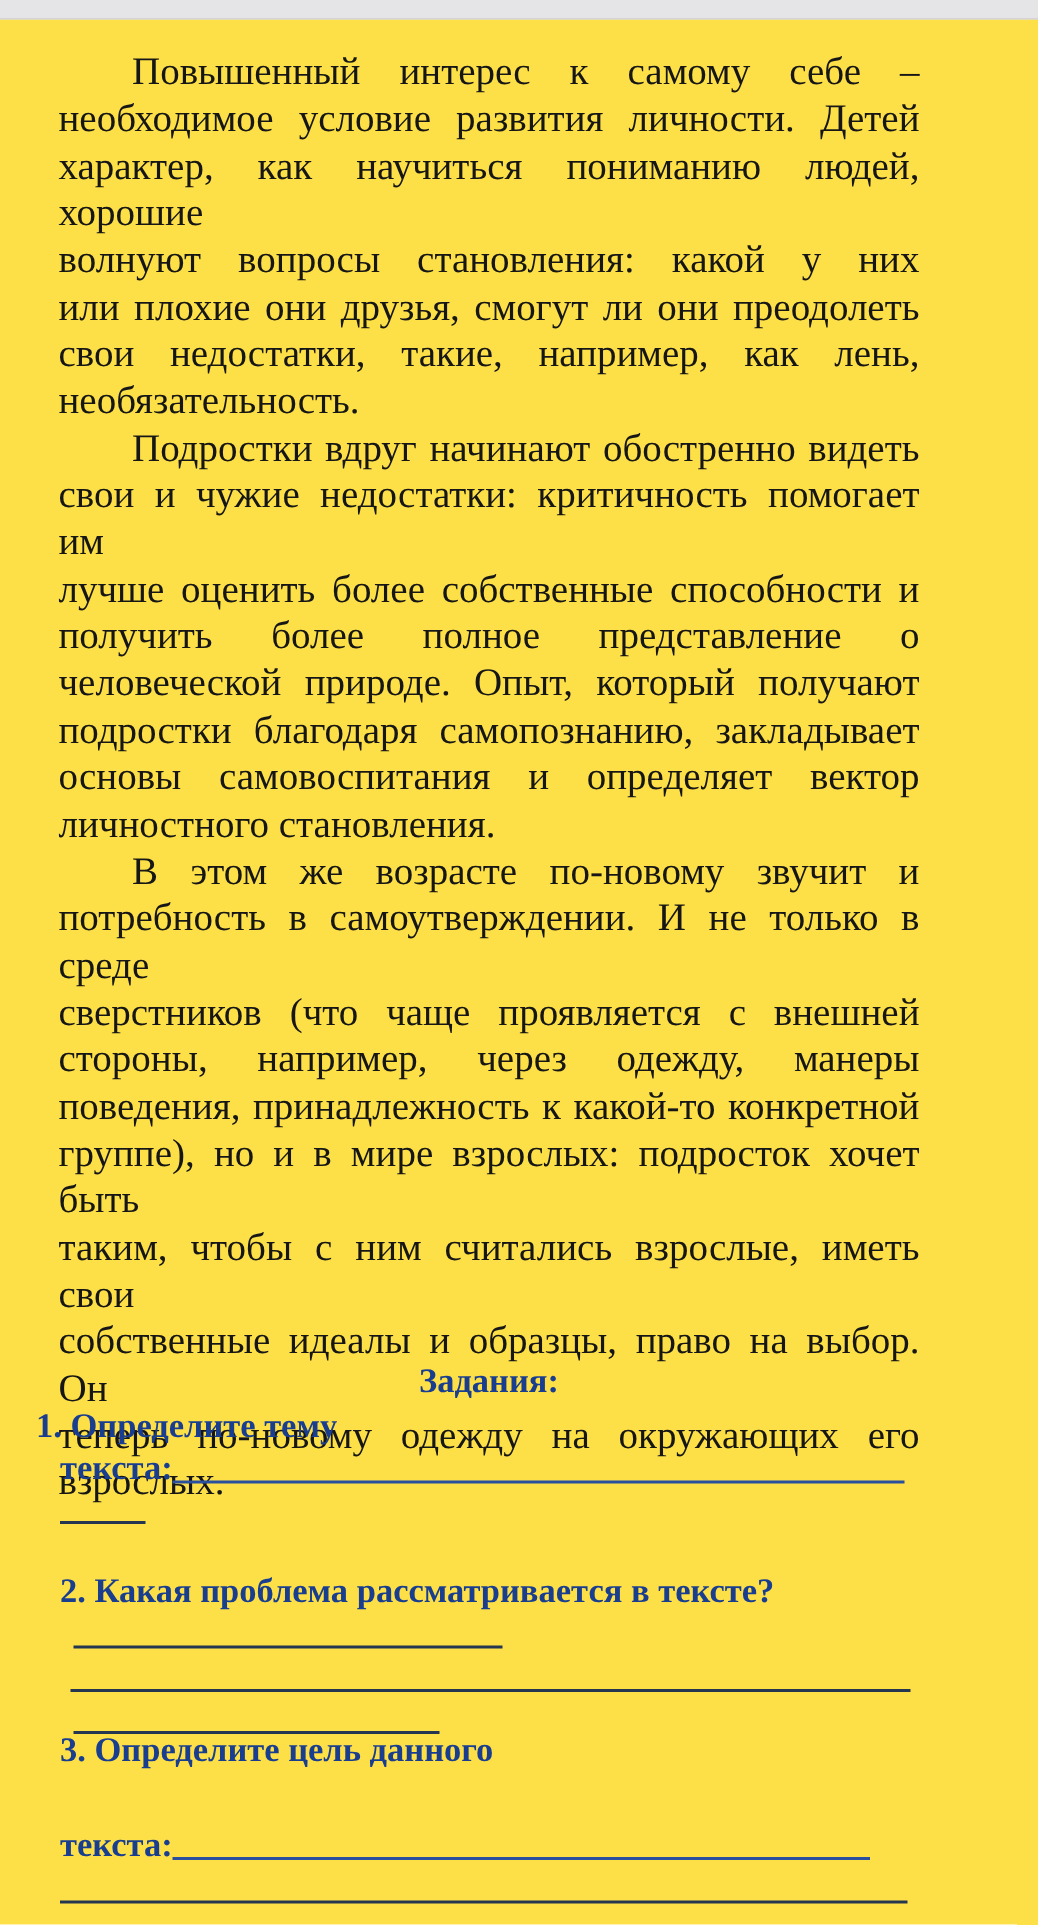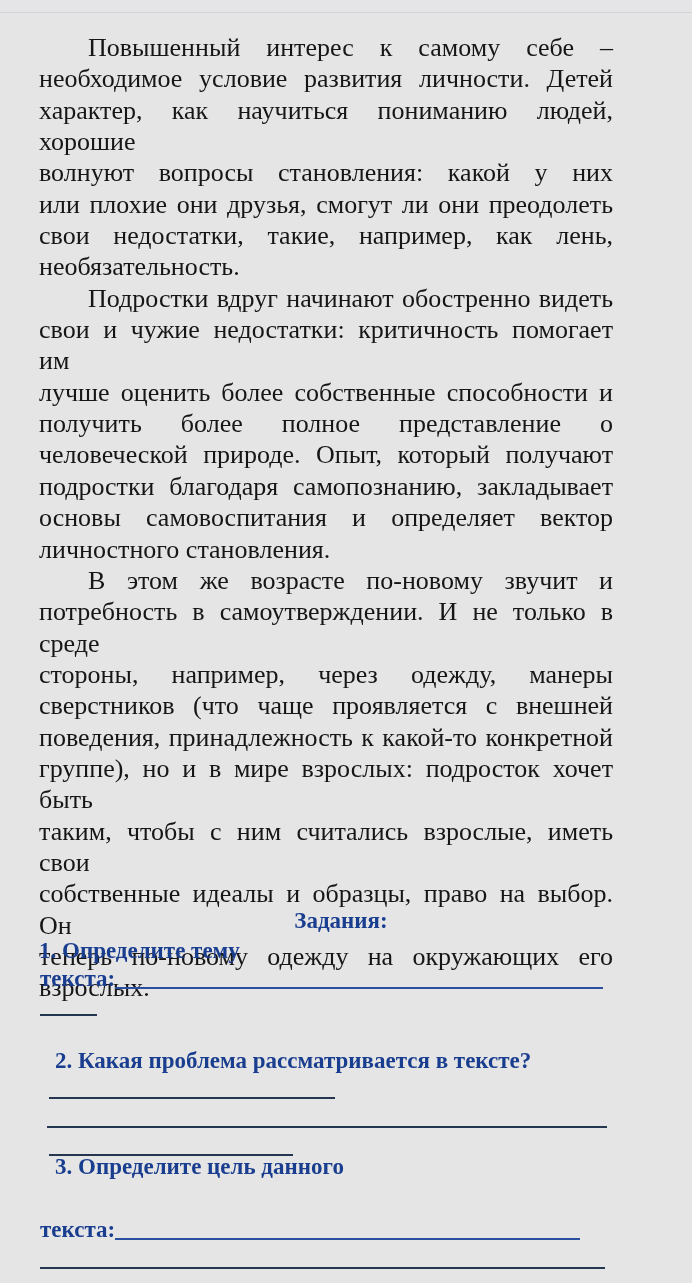--- a/index.html
+++ b/index.html
@@ -1,20 +1,20 @@
 <!DOCTYPE html>
 <html style="--band_gray: #e5e5e7; --band_edge: #d4d4d6; --text_black: #161616; --accent_blue: #1a3e8f; --underline_blue: #2a4f9e; --line_navy: #253750;"><head>
 <meta charset="utf-8">
 <style>
   html, body { margin: 0; padding: 0; background: #ffffff; }
   .page {
     position: relative;
     width: 692px;
     height: 1283px;
-    background: #e5e5e5;
+    background: #fde047;
     overflow: hidden;
     font-family: "Liberation Serif", "DejaVu Serif", serif;
   }
   .top-band {
     position: absolute;
     left: 0; top: 0;
     width: 100%; height: 12px;
     background: var(--band_gray);
     border-bottom: 1px solid var(--band_edge);
   }
@@ -35,21 +35,20 @@
   .tline.first { text-indent: 49px; }
   .tline.last  { text-align-last: left; }
   
   .task-text {
     position: absolute;
     font-size: 23px;
     line-height: 30px;
     font-weight: bold;
     color: var(--accent_blue);
     white-space: nowrap;
-    margin-left: 15px;
   }
   .tasks-heading {
     left: 39px; top: 906px;
     width: 574px;
     text-align: center;
     white-space: normal;
   }
   .label-row {
     position: absolute;
     display: flex;
@@ -92,22 +91,22 @@
       <div class="tline">лучше оценить более собственные способности и</div>
       <div class="tline">получить более полное представление о</div>
       <div class="tline">человеческой природе. Опыт, который получают</div>
       <div class="tline">подростки благодаря самопознанию, закладывает</div>
       <div class="tline">основы самовоспитания и определяет вектор</div>
       <div class="tline last">личностного становления.</div>
     </div>
     <div>
       <div class="tline first">В этом же возрасте по-новому звучит и</div>
       <div class="tline">потребность в самоутверждении. И не только в среде</div>
+      <div class="tline">сверстников (что чаще проявляется с внешней</div>
       <div class="tline">стороны, например, через одежду, манеры</div>
-      <div class="tline">сверстников (что чаще проявляется с внешней</div>
       <div class="tline">поведения, принадлежность к какой-то конкретной</div>
       <div class="tline">группе), но и в мире взрослых: подросток хочет быть</div>
       <div class="tline">таким, чтобы с ним считались взрослые, иметь свои</div>
       <div class="tline">собственные идеалы и образцы, право на выбор. Он</div>
       <div class="tline">теперь по-новому одежду на окружающих его</div>
       <div class="tline last">взрослых.</div>
     </div>
   </div>
 
   <div class="task-text tasks-heading">Задания:</div>

